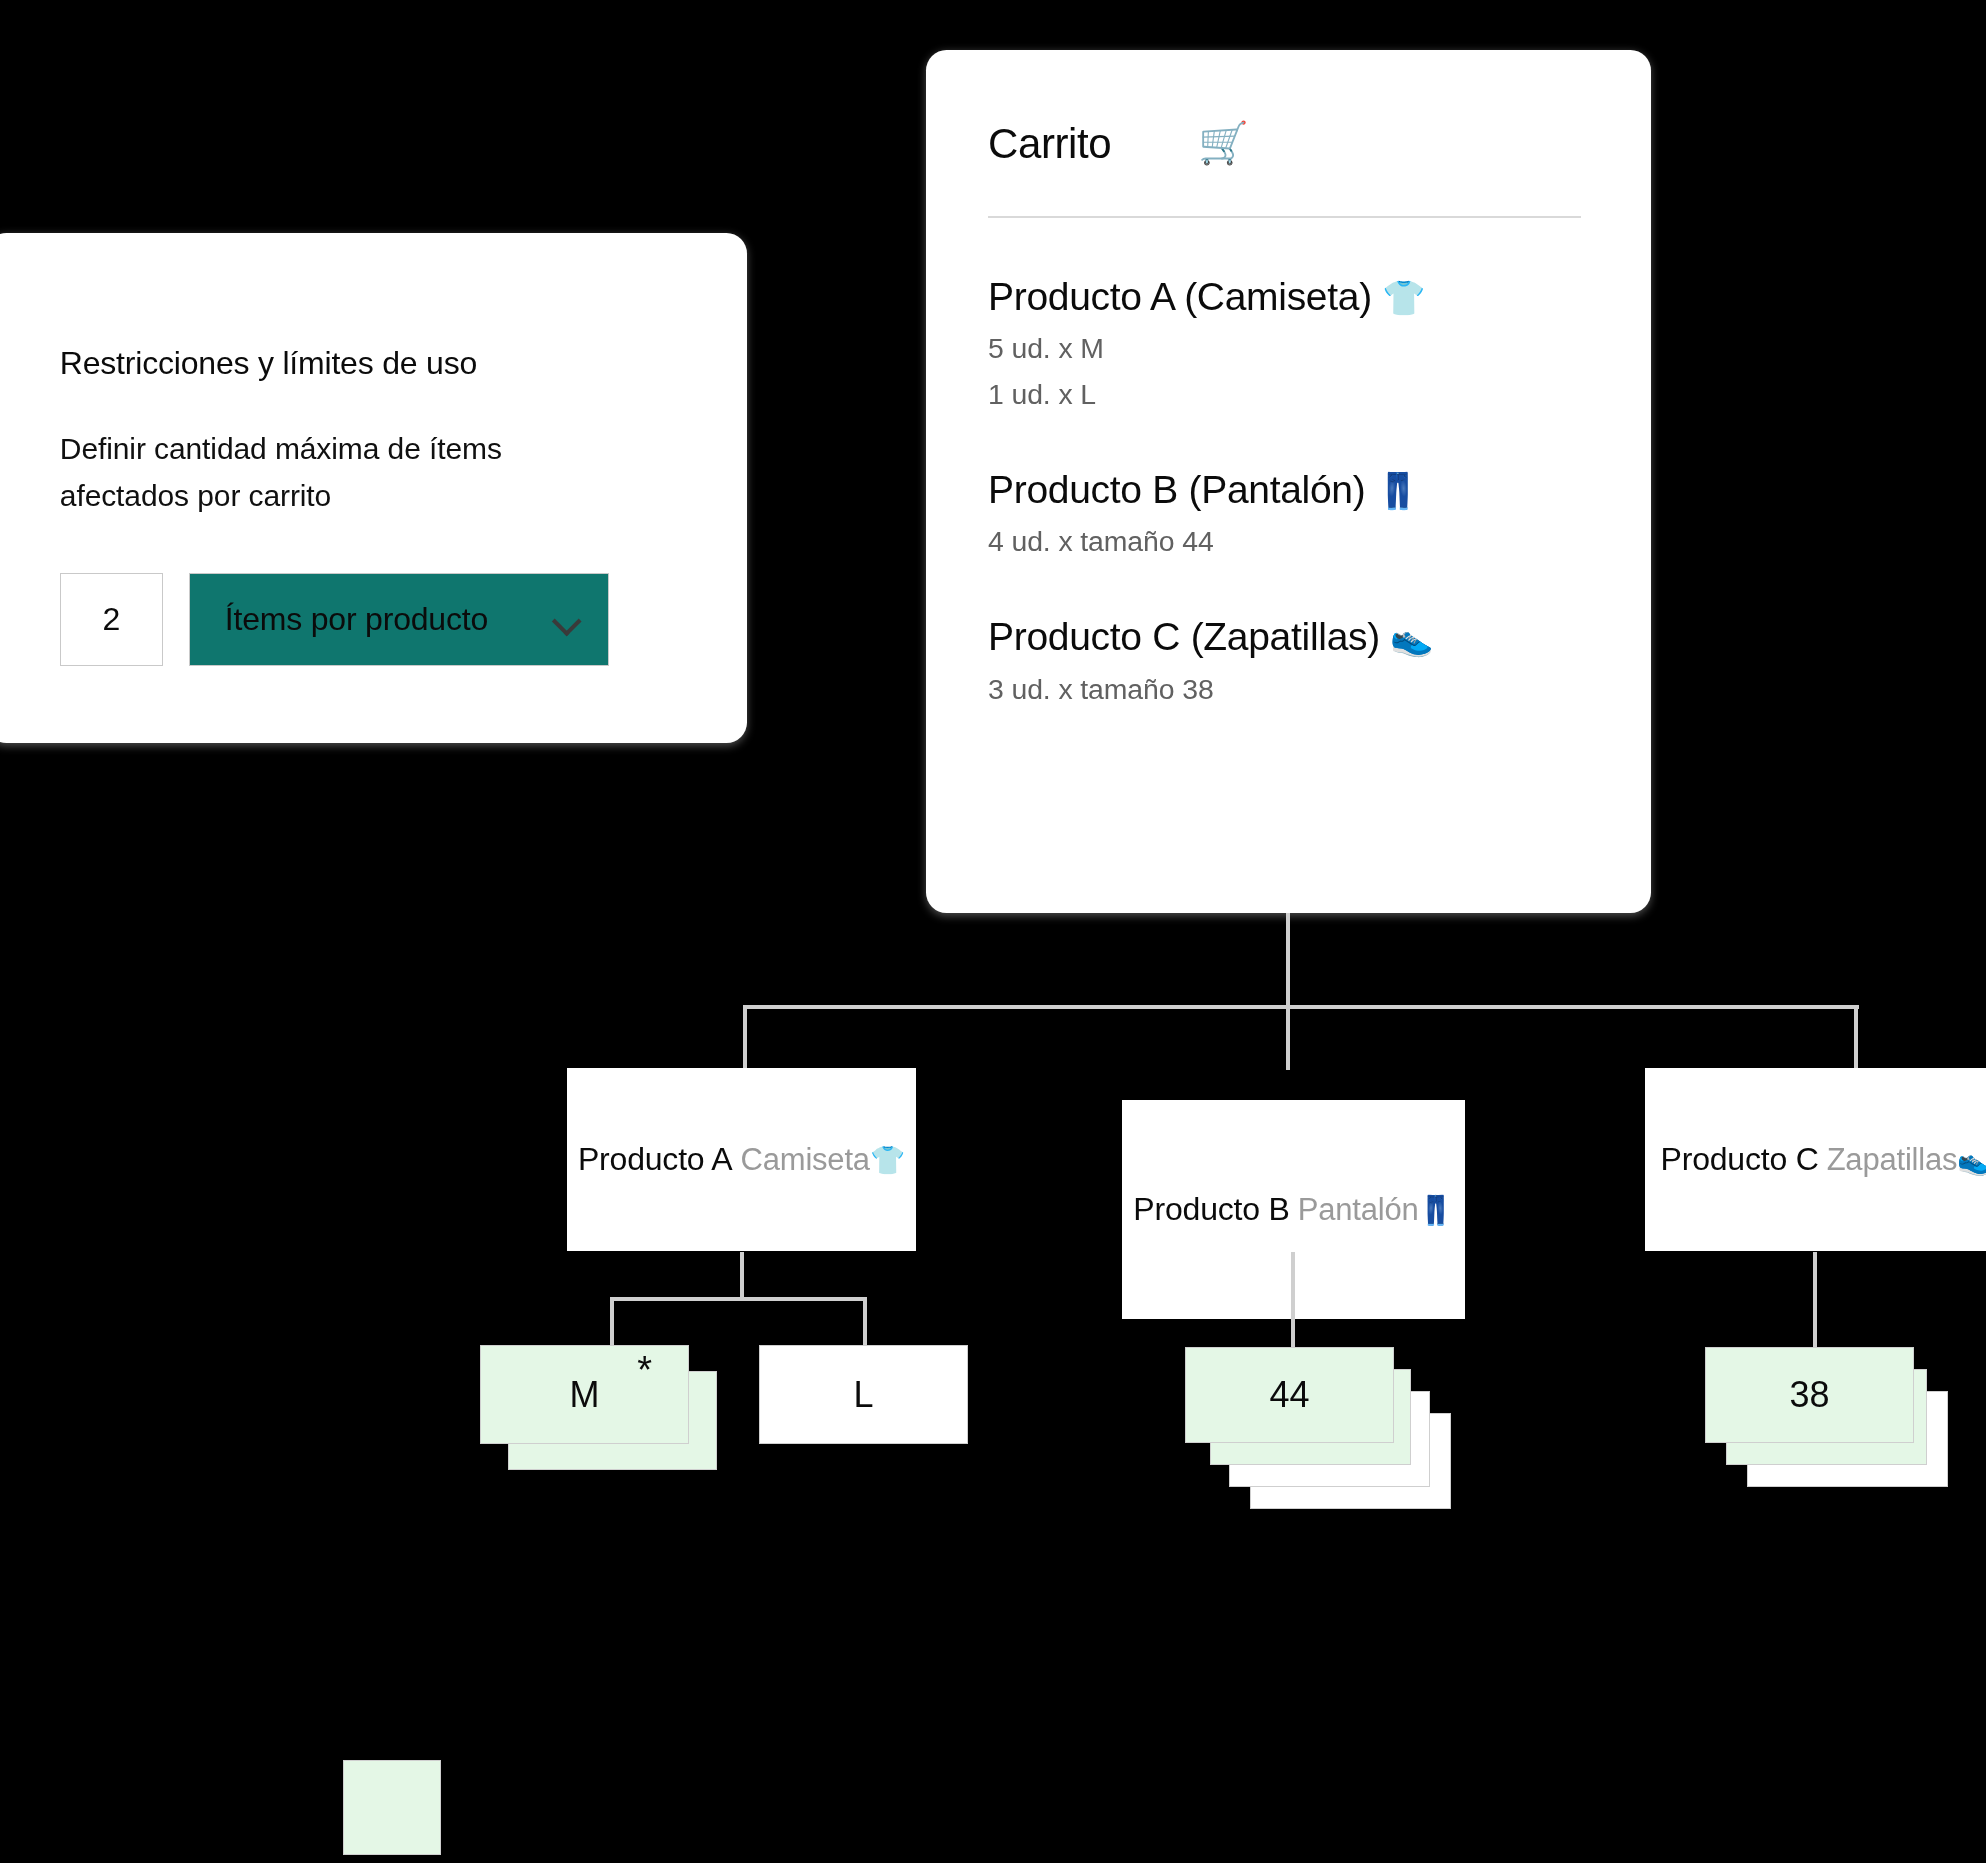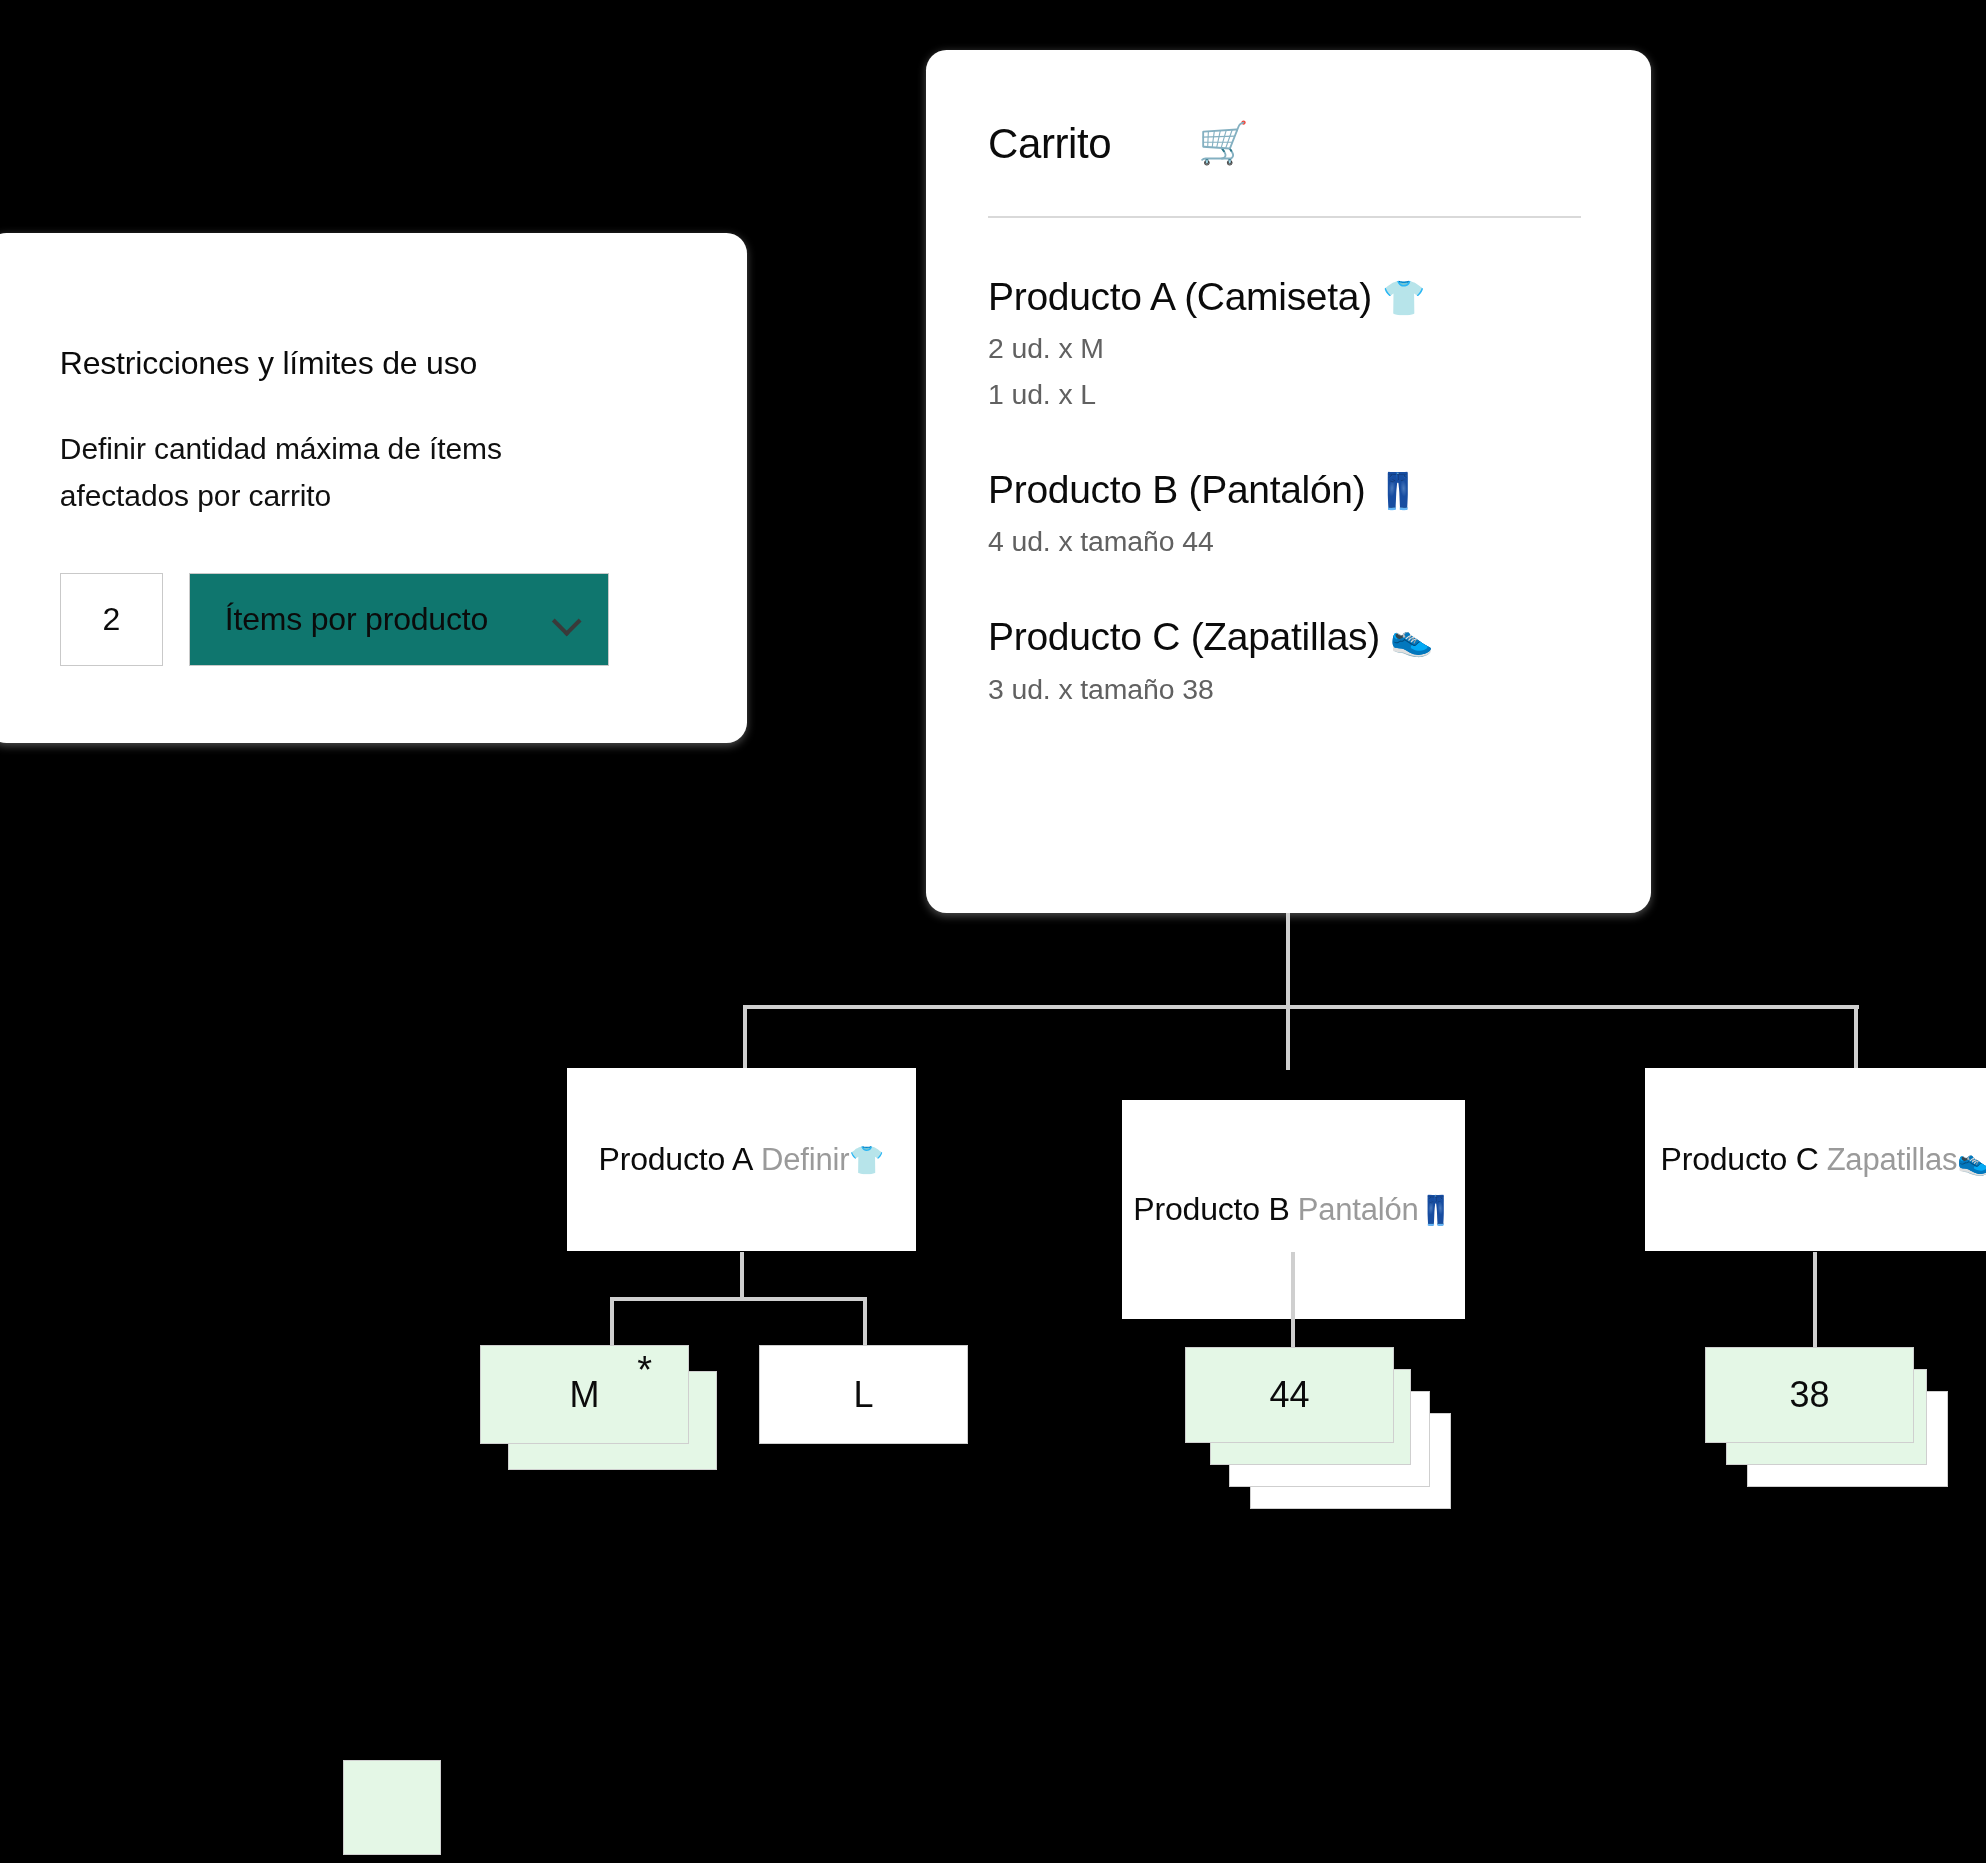--- a/index.html
+++ b/index.html
@@ -237,21 +237,21 @@
         <span class="cart-title">Carrito</span>
         <span class="cart-emoji">🛒</span>
       </div>
       <div class="cart-rule"></div>
 
       <div class="cart-item">
         <div class="ci-name">
           <span>Producto A (Camiseta)</span>
           <span class="em">👕</span>
         </div>
-        <div class="ci-line">2 ud. x M</div>
+        <div class="ci-line">5 ud. x M</div>
         <div class="ci-line">1 ud. x L</div>
       </div>
 
       <div class="cart-item">
         <div class="ci-name">
           <span>Producto B (Pantalón)</span>
           <span class="em">👖</span>
         </div>
         <div class="ci-line">4 ud. x tamaño 44</div>
       </div>
@@ -268,21 +268,21 @@
 
   <div class="ln lnv" style="left:1286px; top:913px; height:95px;"></div>
   <div class="ln lnh" style="left:743px; top:1005px; width:1116px;"></div>
   <div class="ln lnv" style="left:743px; top:1005px; height:65px;"></div>
   <div class="ln lnv" style="left:1286px; top:1005px; height:65px;"></div>
   <div class="ln lnv" style="left:1854px; top:1005px; height:65px;"></div>
 
   <div class="pnode" style="left:567px; top:1068px; width:349px; height:183px;">
     <div class="pn-title">Producto A</div>
     <div class="pn-sub">
-      <span>Definir</span><span class="em">👕</span>
+      <span>Camiseta</span><span class="em">👕</span>
     </div>
   </div>
 
   <div class="pnode" style="left:1122px; top:1100px; width:343px; height:219px;">
     <div class="pn-title">Producto B</div>
     <div class="pn-sub">
       <span>Pantalón</span><span class="em">👖</span>
     </div>
   </div>
 

